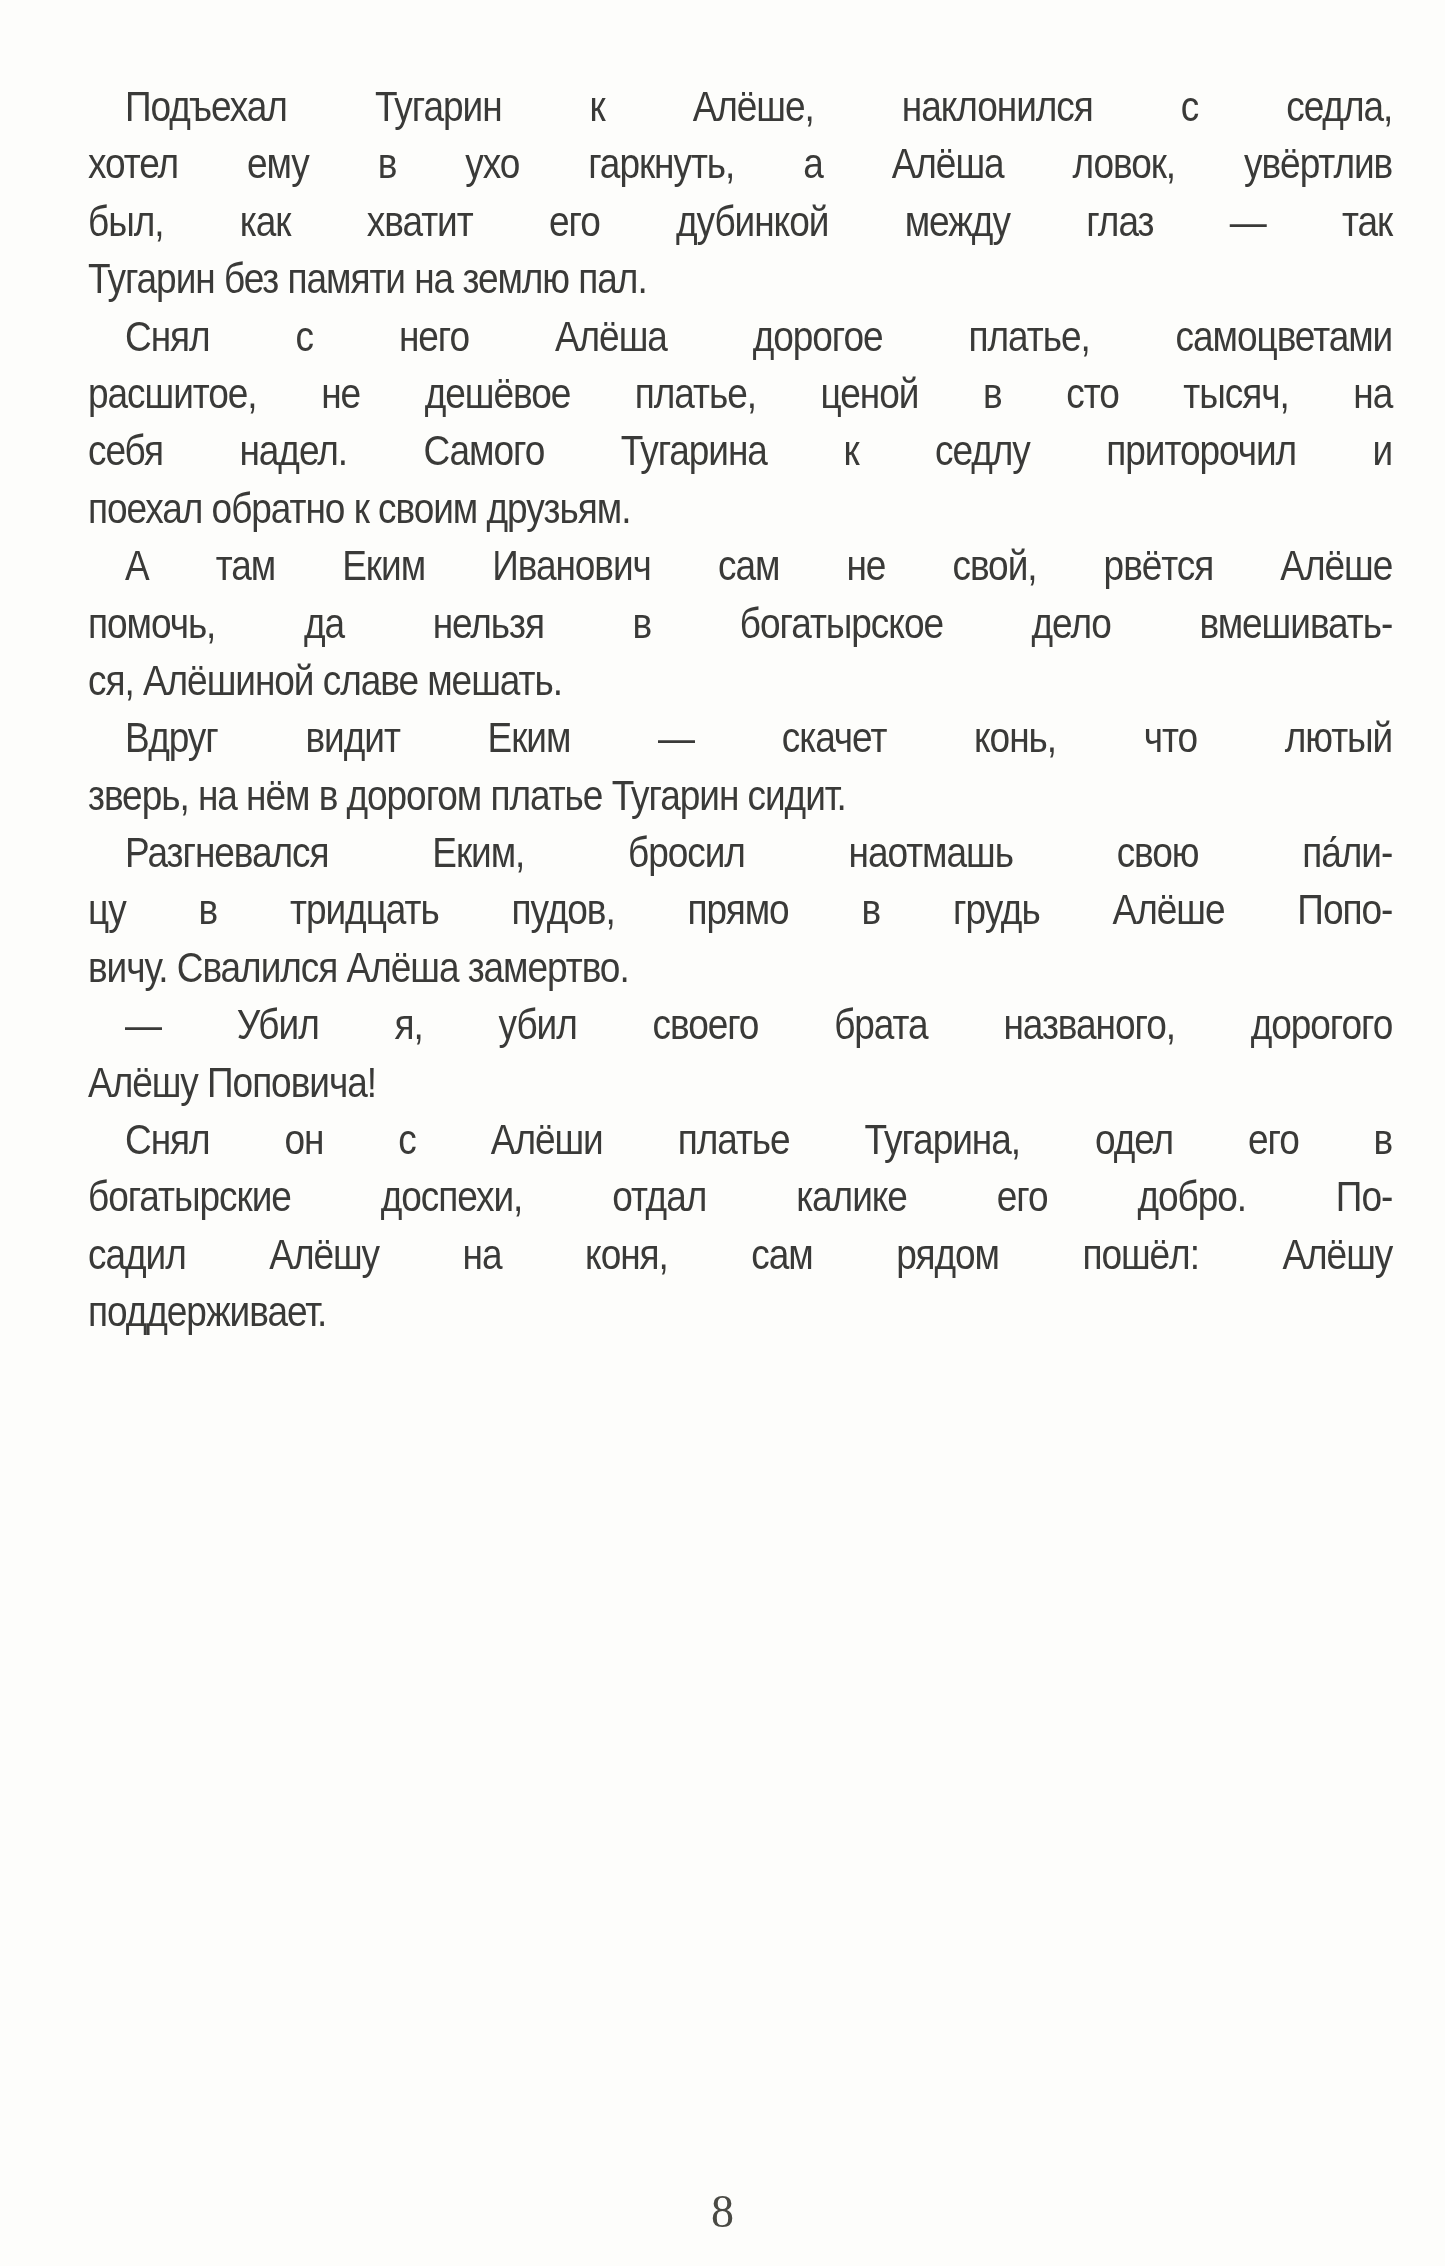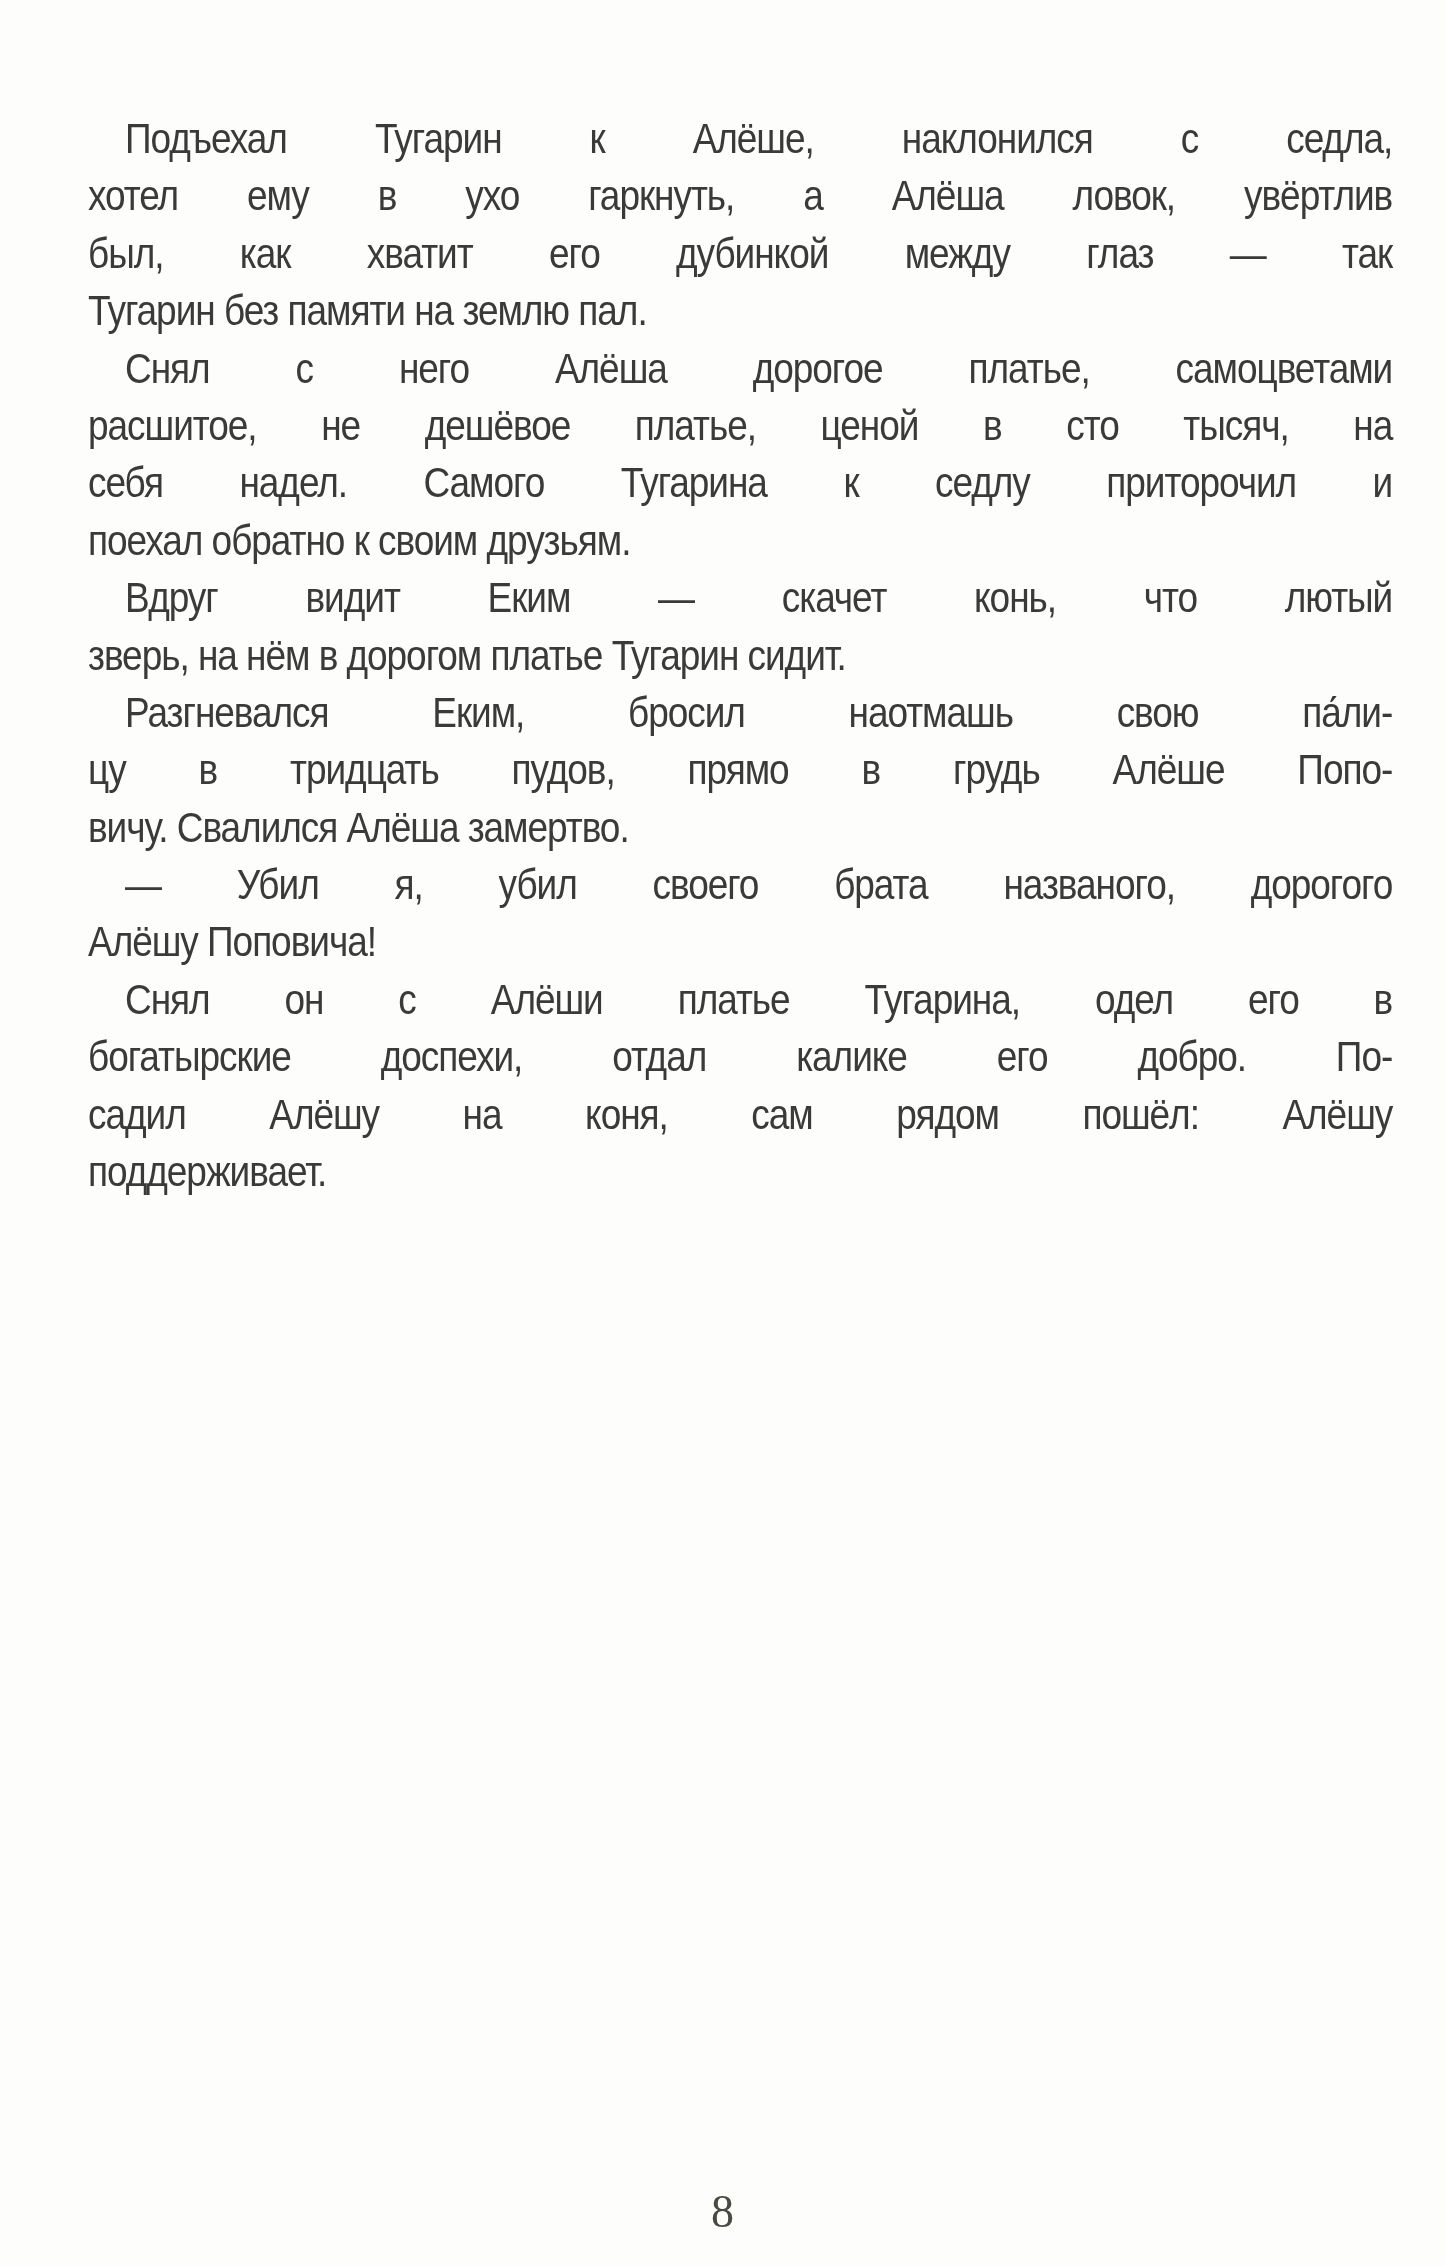--- a/index.html
+++ b/index.html
@@ -4,21 +4,21 @@
 <style>
   html, body { margin: 0; padding: 0; }
   body {
     width: 1445px; height: 2266px;
     background: #fdfdfb;
     position: relative; overflow: hidden;
     font-family: "Liberation Sans", "DejaVu Sans", sans-serif;
     color: #3a3a38;
   }
   .page {
-    position: absolute; left: 88px; top: 78px; width: 1304px; margin-top: 32px;
+    position: absolute; left: 88px; top: 78px; width: 1304px;
   }
   .line {
     display: block;
     height: 57.4px;
     line-height: 57.4px;
     font-size: 43px;
     letter-spacing: -1.2px;
     white-space: nowrap;
     text-align: justify;
     text-align-last: justify;
@@ -45,20 +45,25 @@
     <span class="line">был, как хватит его дубинкой между глаз — так</span>
     <span class="line last">Тугарин без памяти на землю пал.</span>
   </div>
   <div>
     <span class="line indent">Снял с него Алёша дорогое платье, самоцветами</span>
     <span class="line">расшитое, не дешёвое платье, ценой в сто тысяч, на</span>
     <span class="line">себя надел. Самого Тугарина к седлу приторочил и</span>
     <span class="line last">поехал обратно к своим друзьям.</span>
   </div>
   <div>
+    <span class="line indent">А там Еким Иванович сам не свой, рвётся Алёше</span>
+    <span class="line">помочь, да нельзя в богатырское дело вмешивать-</span>
+    <span class="line last">ся, Алёшиной славе мешать.</span>
+  </div>
+  <div>
     <span class="line indent">Вдруг видит Еким — скачет конь, что лютый</span>
     <span class="line last">зверь, на нём в дорогом платье Тугарин сидит.</span>
   </div>
   <div>
     <span class="line indent">Разгневался Еким, бросил наотмашь свою па́ли-</span>
     <span class="line">цу в тридцать пудов, прямо в грудь Алёше Попо-</span>
     <span class="line last">вичу. Свалился Алёша замертво.</span>
   </div>
   <div>
     <span class="line indent">— Убил я, убил своего брата названого, дорогого</span>

